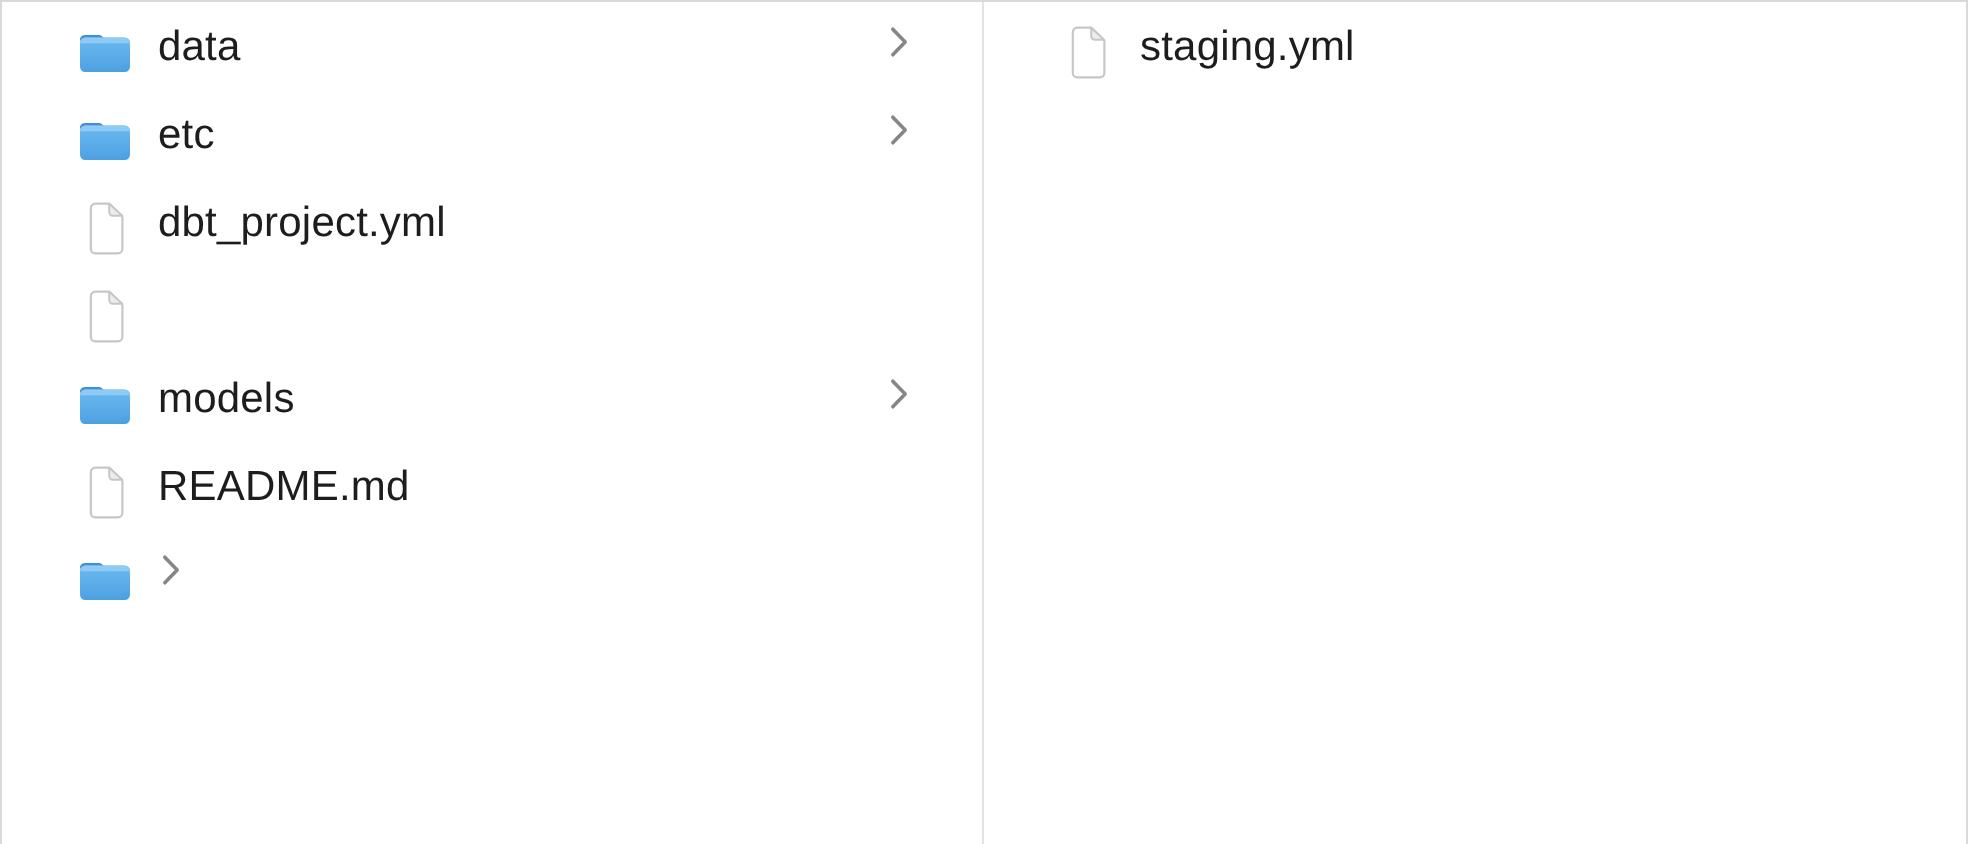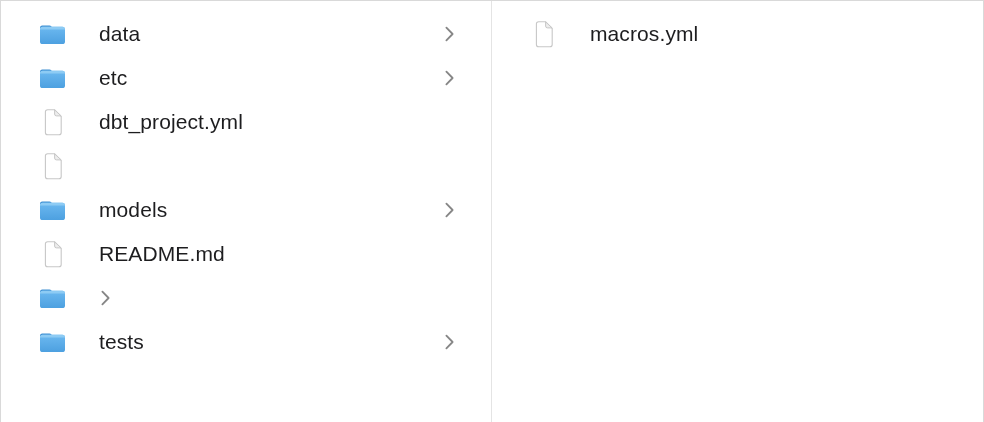--- a/index.html
+++ b/index.html
@@ -19,26 +19,25 @@
   }
   .column {
     padding-top: 11px;
     height: 100%;
   }
   .column.left  { width: 491px; border-right: 1px solid #e4e4e4; }
   .column.right { flex: 1; }
   .row {
     height: 44px;
     display: flex;
-    align-items: center;
+    align-items: flex-start;
     margin: 0 23px 0 20px;
     padding: 0 13px 0 18px;
     border-radius: 8px;
     cursor: default;
-    gap: 20px;
   }
   .row.sel-gray { background: var(--sel-gray, #d4d4d4); }
   .row.sel-blue { background: var(--sel-blue, #1567d2); }
   .icon-wrap {
     width: 27px; height: 28px;
     display: flex; align-items: center; justify-content: center;
     margin-right: 13px;
     flex: none;
   }
   .label {
@@ -163,46 +162,25 @@
             <rect x="1" y="3.8" width="25" height="17.2" rx="2.6" fill="url(#fg4)"></rect>
             <path d="M1 6.6 v-0.2 a2.6 2.6 0 0 1 2.6 -2.6 h19.8 a2.6 2.6 0 0 1 2.6 2.6 v0.2 z" fill="#8dcbf4"></path>
           </svg>
         </span>
         <span class="chevron-wrap">
           <svg width="11" height="18" viewBox="0 0 11 18" aria-hidden="true">
             <path d="M2.4 2.6 l6.2 6.4 -6.2 6.4" fill="none" stroke="#868686" stroke-width="1.8" stroke-linecap="round" stroke-linejoin="round"></path>
           </svg>
         </span>
       </div>
-      <div class="row">
-        <span class="icon-wrap">
-          <svg width="27" height="22" viewBox="0 0 27 22" aria-hidden="true">
-            <defs>
-              <linearGradient id="fg5" x1="0" y1="0" x2="0" y2="1">
-                <stop offset="0" stop-color="#6cb9f0"></stop>
-                <stop offset="1" stop-color="#4da0e0"></stop>
-              </linearGradient>
-            </defs>
-            <path d="M1 5.4 a2.4 2.4 0 0 1 2.4 -2.9 h7.1 a2.4 2.4 0 0 1 1.9 0.95 l1.6 2.05 z" fill="#3f8fd2"></path>
-            <rect x="1" y="3.8" width="25" height="17.2" rx="2.6" fill="url(#fg5)"></rect>
-            <path d="M1 6.6 v-0.2 a2.6 2.6 0 0 1 2.6 -2.6 h19.8 a2.6 2.6 0 0 1 2.6 2.6 v0.2 z" fill="#8dcbf4"></path>
-          </svg>
-        </span>
-        <span class="label">tests</span>
-        <span class="chevron-wrap">
-          <svg width="11" height="18" viewBox="0 0 11 18" aria-hidden="true">
-            <path d="M2.4 2.6 l6.2 6.4 -6.2 6.4" fill="none" stroke="#868686" stroke-width="1.8" stroke-linecap="round" stroke-linejoin="round"></path>
-          </svg>
-        </span>
-      </div>
     </div>
   <div class="column right">
       <div class="row">
         <span class="icon-wrap">
           <svg width="21" height="27" viewBox="0 0 21 27" aria-hidden="true">
             <path d="M3.4 3.1 a2.3 2.3 0 0 1 2.3 -2.3 h6.9 l6.6 6.6 v16 a2.3 2.3 0 0 1 -2.3 2.3 h-11.2 a2.3 2.3 0 0 1 -2.3 -2.3 z" fill="#ffffff" stroke="#c7c7c7" stroke-width="1.1"></path>
             <path d="M12.6 0.9 v4.1 a1.9 1.9 0 0 0 1.9 1.9 h4.6 z" fill="#ededed" stroke="#c7c7c7" stroke-width="1" stroke-linejoin="round"></path>
           </svg>
         </span>
-        <span class="label">macros.yml</span>
+        <span class="label">staging.yml</span>
       </div>
     </div>
 </div>
 
 </body></html>

